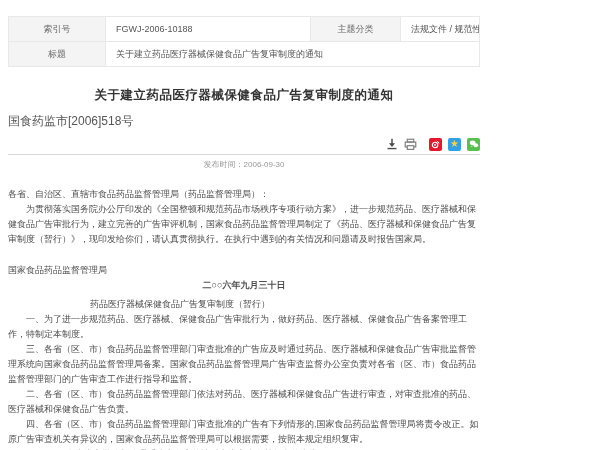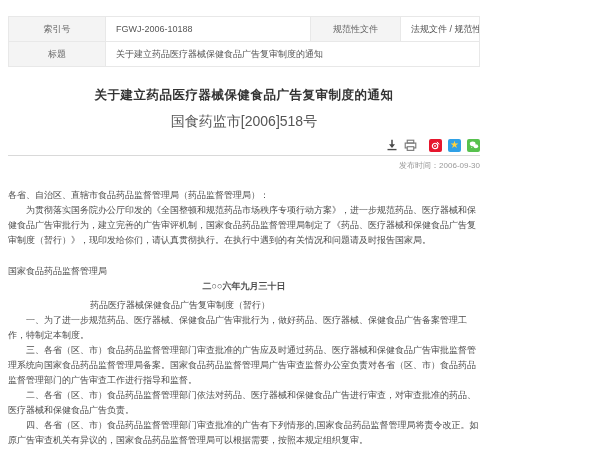--- a/index.html
+++ b/index.html
@@ -43,22 +43,21 @@
   .art-title {
     margin: 20px 0 0 0;
     text-align: center;
     font-size: 12.5px;
     font-weight: bold;
     color: #333333;
     letter-spacing: 0.5px;
   }
   .doc-num {
     margin-top: 9px;
-    text-align: center;
-    font-size: 14px;
+    font-size: 12px;
     color: #555555;
   }
   .toolbar {
     margin-top: 7px;
     display: flex;
     justify-content: flex-end;
     align-items: center;
     height: 14px;
   }
   .toolbar .tool {
@@ -75,21 +74,21 @@
     display: inline-flex;
     align-items: center;
     justify-content: center;
   }
   .divider {
     border-top: 1px solid #d9d9d9;
     margin-top: 3px;
   }
   .pub-time {
     margin-top: 4px;
-    text-align: right;
+    text-align: center;
     font-size: 8px;
     color: #999999;
   }
   
   .body-text {
     margin-top: 17px;
     font-size: 9px;
     line-height: 15px;
     color: #4d4d4d;
   }
@@ -109,21 +108,21 @@
     <colgroup>
       <col style="width:97px">
         <col style="width:205px">
         <col style="width:90px">
         <col>
     </colgroup>
     <tbody>
         <tr>
       <td class="lbl">索引号</td>
       <td>FGWJ-2006-10188</td>
-      <td class="lbl">规范性文件</td>
+      <td class="lbl">主题分类</td>
       <td>法规文件 / 规范性文件</td>
     </tr>
     <tr>
       <td class="lbl">标题</td>
       <td colspan="3">关于建立药品医疗器械保健食品广告复审制度的通知</td>
     </tr>
   </tbody>
     </table>
 
   <h1 class="art-title">关于建立药品医疗器械保健食品广告复审制度的通知</h1>

